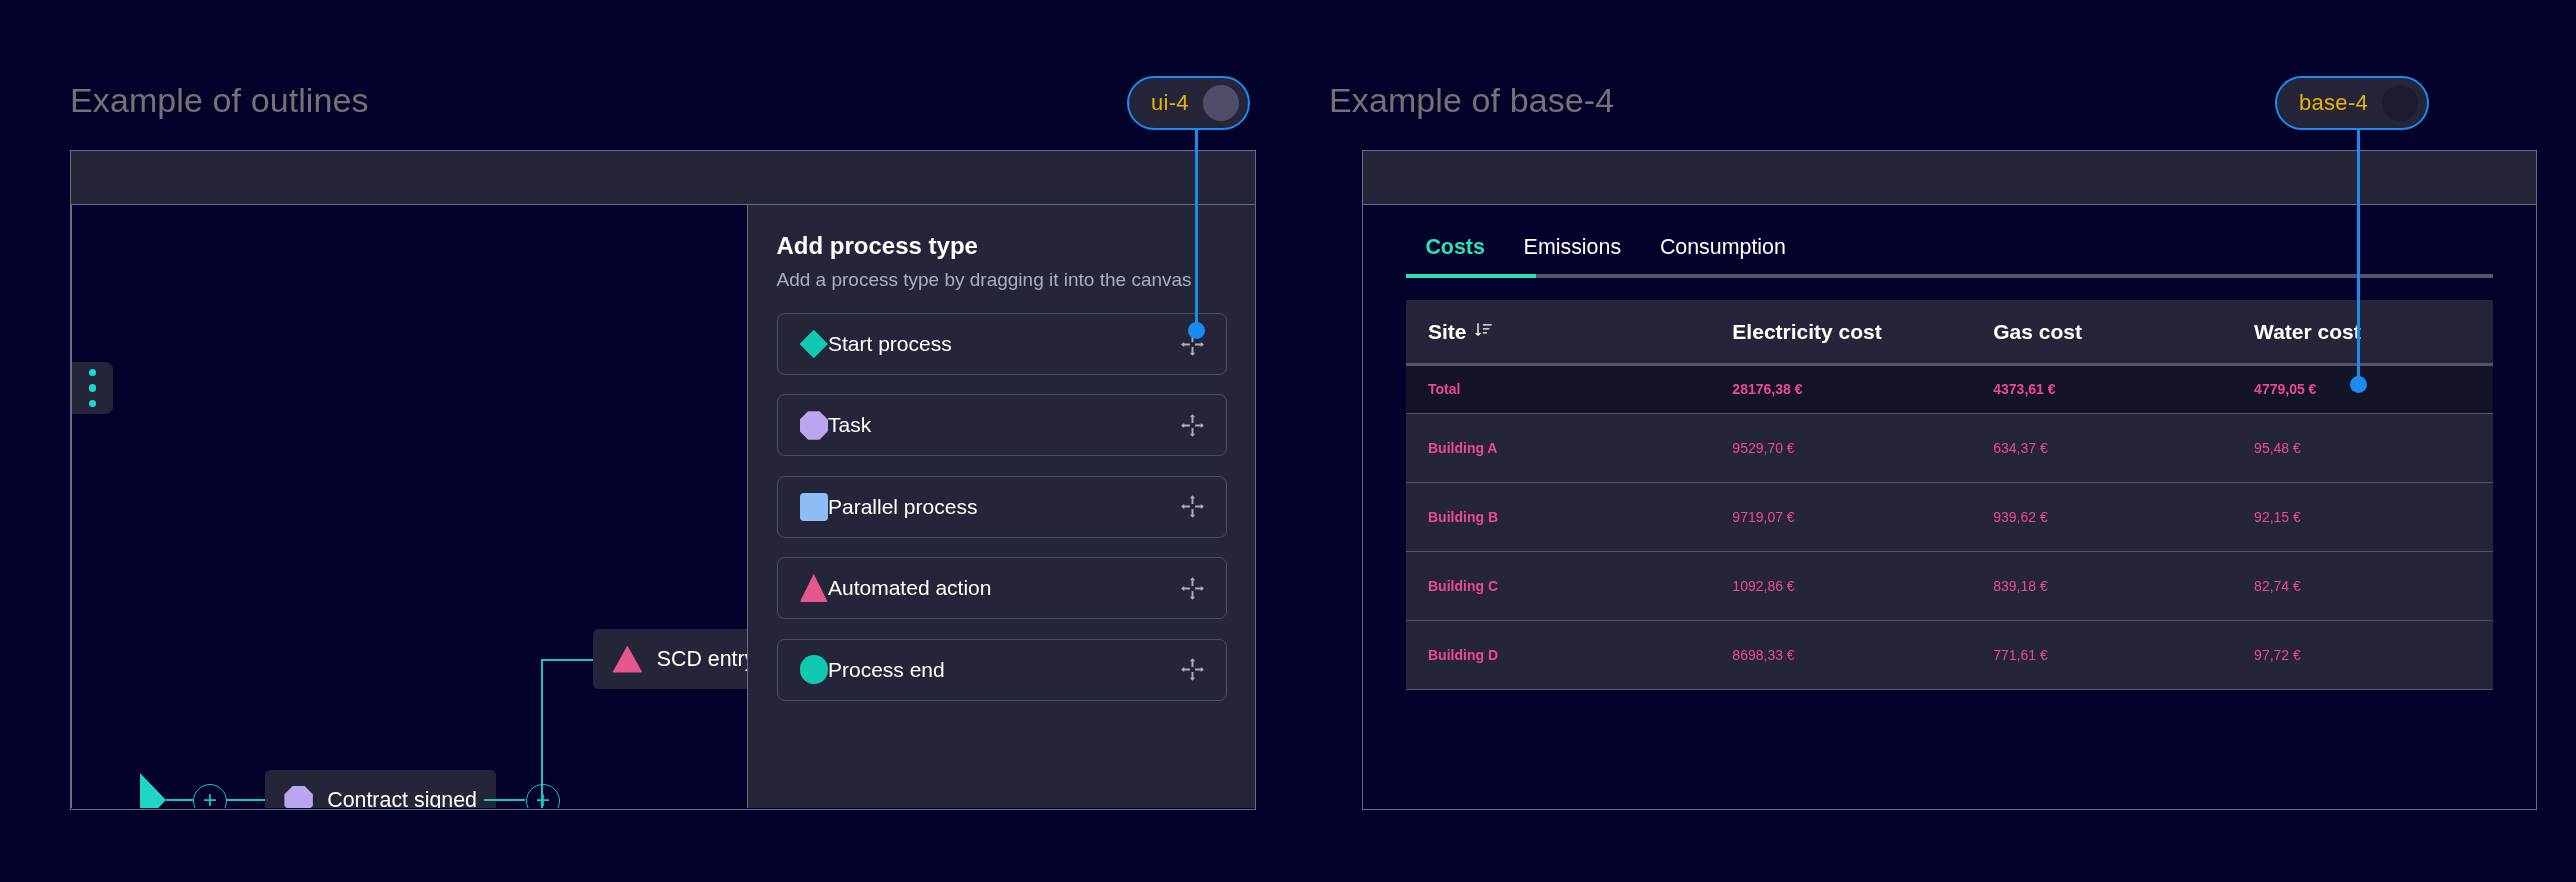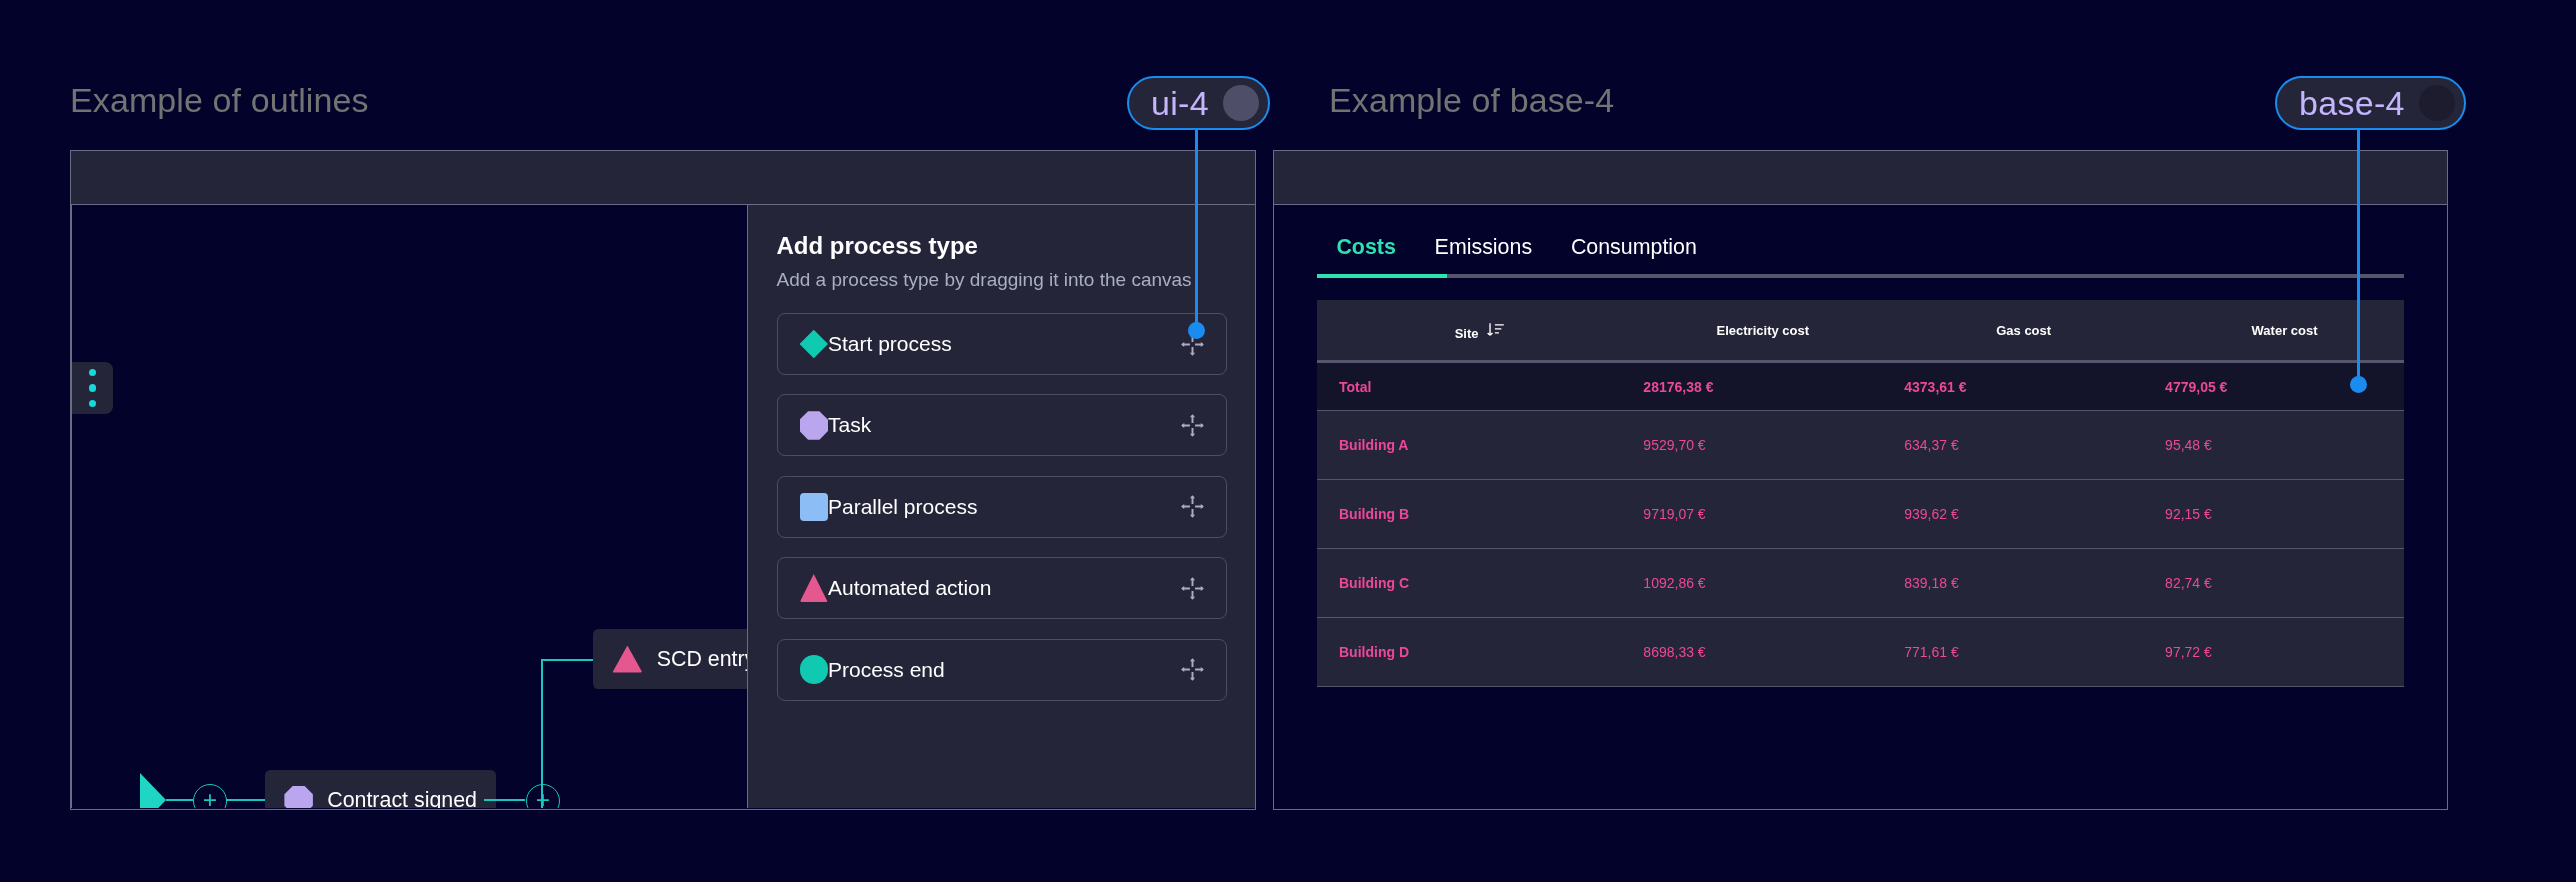--- a/index.html
+++ b/index.html
@@ -30,22 +30,22 @@
     background: #252539;
     border: 2.6px solid #1a8cf0;
     border-radius: 30px;
     display: flex;
     align-items: center;
     gap: 14.3px;
     padding: 0 9px 0 22px;
     z-index: 40;
   }
   .pill-label {
-    font-size: 34px;
-    color: #c4b5fd;
+    font-size: 22px;
+    color: #eab308;
     white-space: nowrap;
     letter-spacing: 0.3px;
   }
   .pill-avatar {
     width: 36px; height: 36px;
     border-radius: 50%;
     background: #4e4e68;
     flex: none;
   }
   #pill-ui4   { left: 1127px; top: 76px; }
@@ -195,21 +195,21 @@
   }
   .sw { width: 28.5px; height: 28.5px; flex: none; }
   .sw.diamond   { background:#0fc9b0; clip-path: polygon(50% 0,100% 50%,50% 100%,0 50%); }
   .sw.octagon   { background:#b9a6ee; clip-path: polygon(30% 0,70% 0,100% 30%,100% 70%,70% 100%,30% 100%,0 70%,0 30%); }
   .sw.square    { background:#8cbdf5; border-radius:3.9px; }
   .sw.triangle  { background:#e4578f; clip-path: polygon(50% 0,100% 100%,0 100%); border-radius:2.6px; }
   .sw.circle    { background:#0fc9b0; border-radius:50%; }
   .move-icon { width: 31px; height: 31px; flex: none; opacity: .82; }
 
   
-  #panel-right { left: 1273px; top: 150px; width: 1175px; height: 660px; }
+  #panel-right { left: 1362px; top: 150px; width: 1175px; height: 660px; }
   #right-body { position: relative; height: 603px; padding: 0; overflow: hidden; }
 
   .tabs {
     display: flex;
     gap: 0;
     padding: 30px 43px 0 43px;
   }
   .tab {
     font-size: 21.4px;
     color: #ffffff;
@@ -225,23 +225,23 @@
   }
   .tab-underline-active {
     position: absolute; left: 0; top: 0;
     width: 130px; height: 3.9px; background: #2ce3b0;
   }
 
   table.data { width: calc(100% - 86px); margin: 22px 43px 0 43px; border-collapse: collapse; }
   table.data th {
     background: #252539;
     color: #ffffff;
-    font-size: 13px;
+    font-size: 21px;
     font-weight: bold;
-    text-align: center;
+    text-align: left;
     padding: 19.4px 0 19.4px 22px;
     border-bottom: 3.9px solid #55566e;
   }
   table.data td {
     font-size: 14px;
     color: #ec4899;
     padding: 26px 0 26px 22px;
     background: #252539;
     border-bottom: 1.9px solid #55566e;
   }

